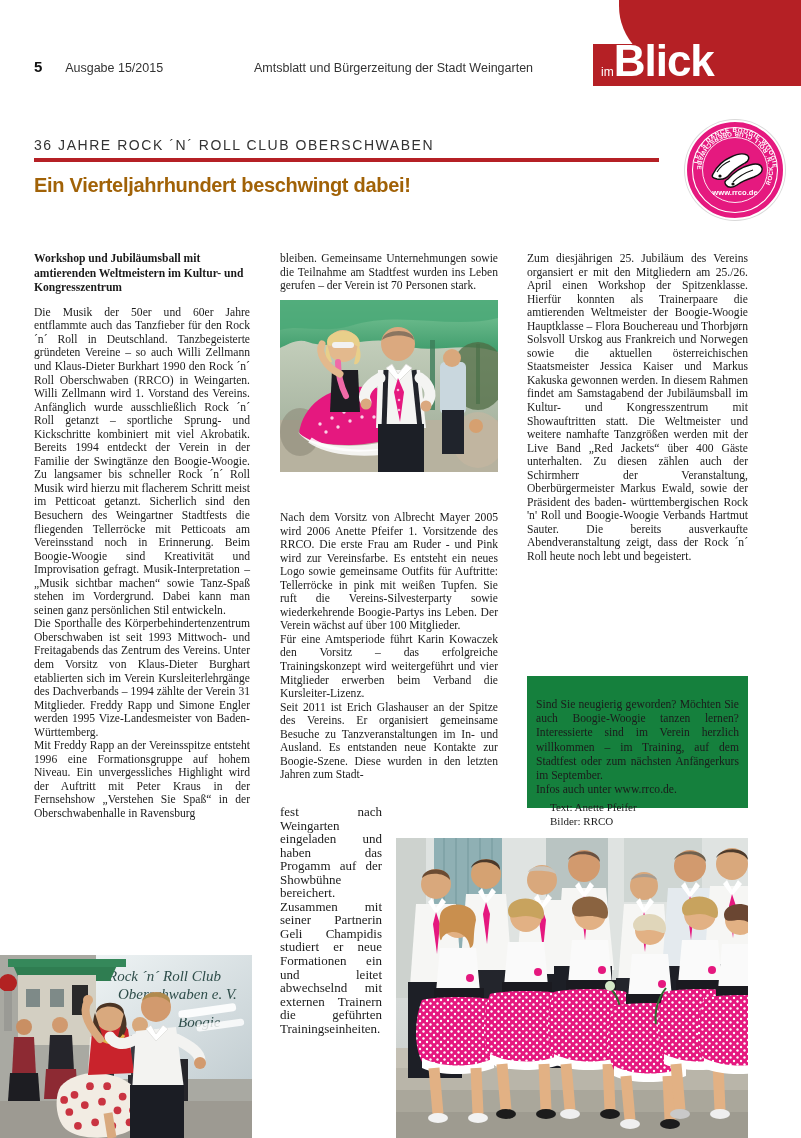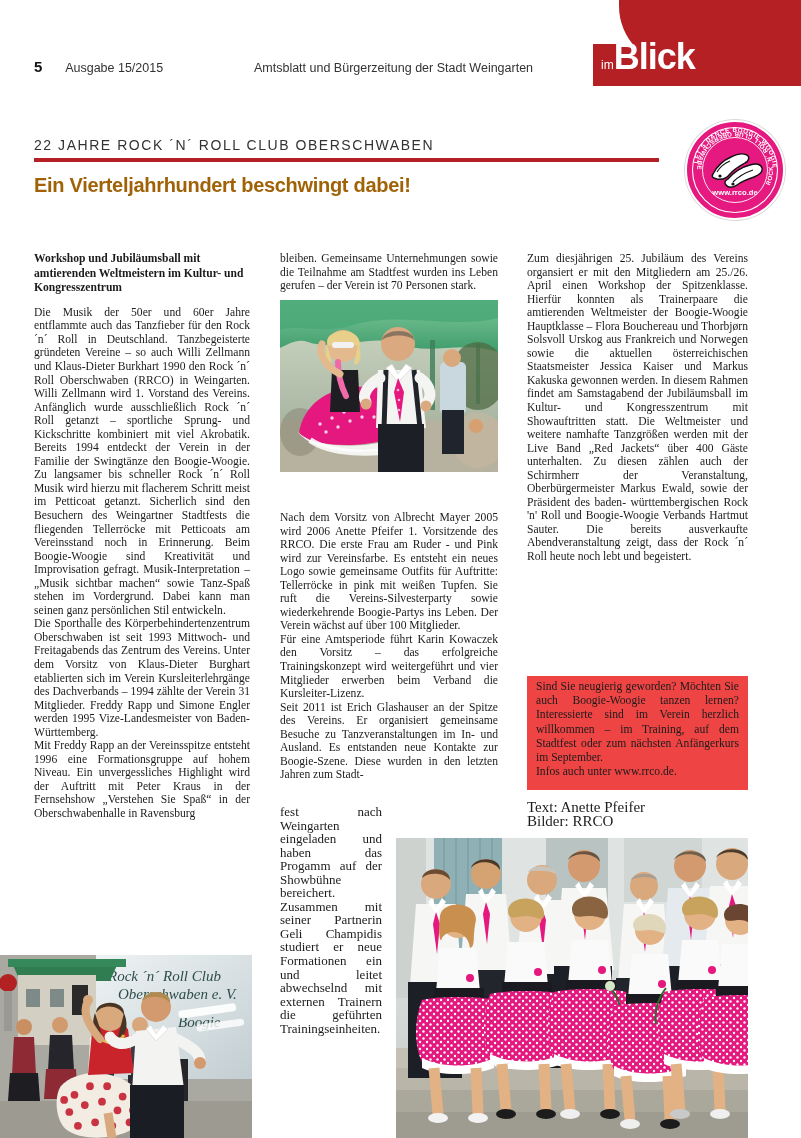--- a/index.html
+++ b/index.html
@@ -62,21 +62,21 @@
     color: #ffffff;
     font-family: "Liberation Sans", sans-serif;
     white-space: nowrap;
   }
   .blick-im {
     font-size: 12px;
     font-weight: 400;
     vertical-align: baseline;
   }
   .blick-word {
-    font-size: 36px;
+    font-size: 44px;
     font-weight: bold;
     letter-spacing: -1px;
     vertical-align: baseline;
   }
 
   .header-line {
     position: absolute;
     left: 34px; top: 58px;
     width: 540px;
     font-family: "Liberation Sans", sans-serif;
@@ -174,37 +174,37 @@
     color: #1b1b1b;
   }
   #col2b p { margin: 0; }
 
   
   .infobox {
     position: absolute;
     left: 527px; top: 676px;
     width: 221px;
     box-sizing: border-box;
-    background: #ef4444;
-    padding: 4px 9px 11px 9px;
+    background: #15803d;
+    padding: 22px 9px 11px 9px;
     font-family: "Liberation Serif", serif;
     font-size: 11.6px;
     line-height: 14.2px;
     text-align: justify;
     color: #1b1b1b;
   }
   .infobox p { margin: 0; }
   .infobox p.last { text-align: left; }
 
   .credits {
     position: absolute;
-    left: 527px; top: 800px;
+    left: 550px; top: 800px;
     width: 221px;
     font-family: "Liberation Serif", serif;
-    font-size: 15px;
+    font-size: 11px;
     line-height: 14px;
     color: #1b1b1b;
   }
   .credits div { white-space: nowrap; }
 
   
   .photo {
     position: absolute;
     overflow: hidden;
   }
@@ -232,21 +232,21 @@
     <div class="blick-shape-a"></div>
     <div class="blick-shape-b"></div>
     <div class="blick-shape-c"></div>
     <div class="blick-shape-d"></div>
     <div class="blick-text">
       <span class="blick-im">im</span><span class="blick-word">Blick</span>
     </div>
   </div>
 </div>
 
-<div class="kicker">22 JAHRE ROCK ´N´ ROLL CLUB OBERSCHWABEN</div>
+<div class="kicker">36 JAHRE ROCK ´N´ ROLL CLUB OBERSCHWABEN</div>
 <div class="kicker-rule"></div>
 <div class="headline">Ein Vierteljahrhundert beschwingt dabei!</div>
 
 <div class="rrco-badge">
   <svg viewBox="0 0 96 96" xmlns="http://www.w3.org/2000/svg">
     <defs>
       <path id="ringpath" d="M 48,48 m -38,0 a 38,38 0 1,1 76,0 a 38,38 0 1,1 -76,0"></path>
       <path id="ringpath2" d="M 48,48 m -38,0 a 38,38 0 1,0 76,0 a 38,38 0 1,0 -76,0"></path>
     </defs>
     <circle cx="48" cy="48" r="47" fill="#e5197f"></circle>

